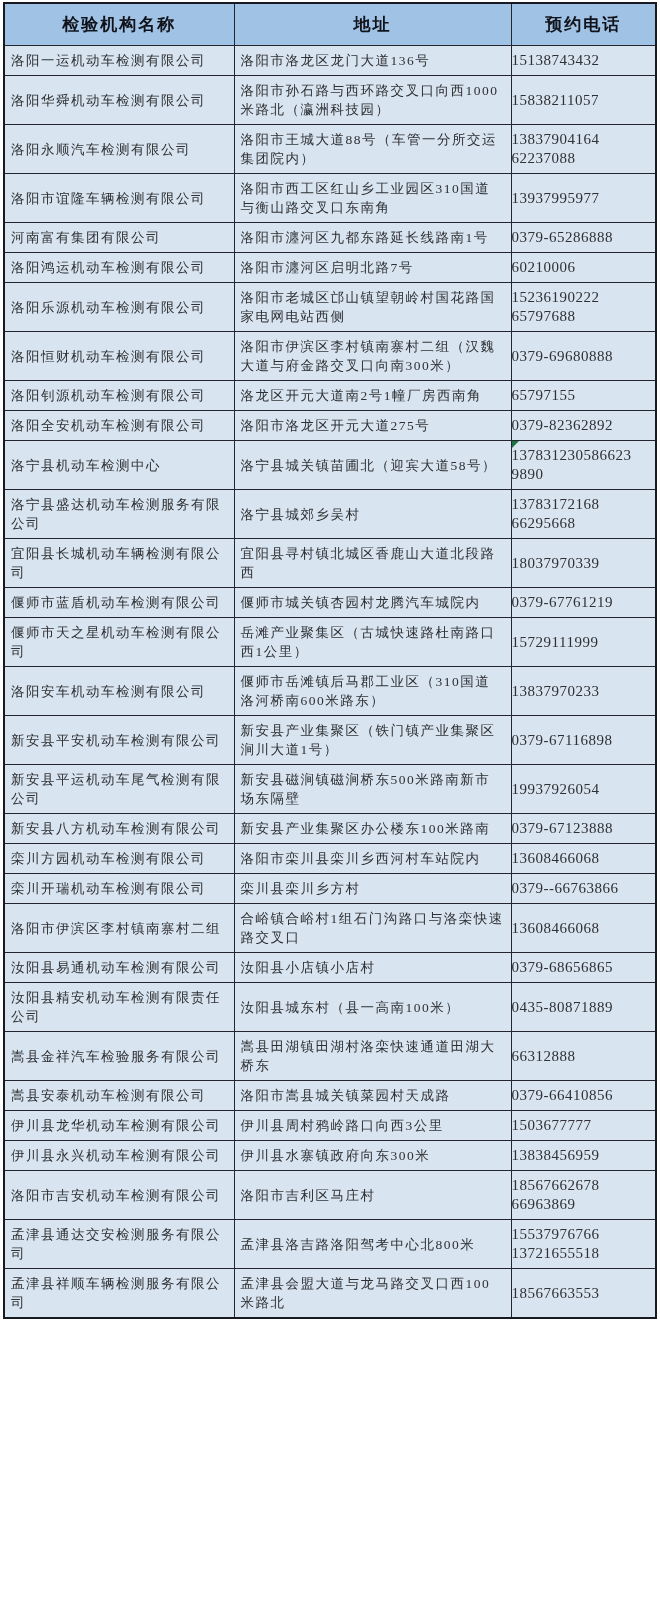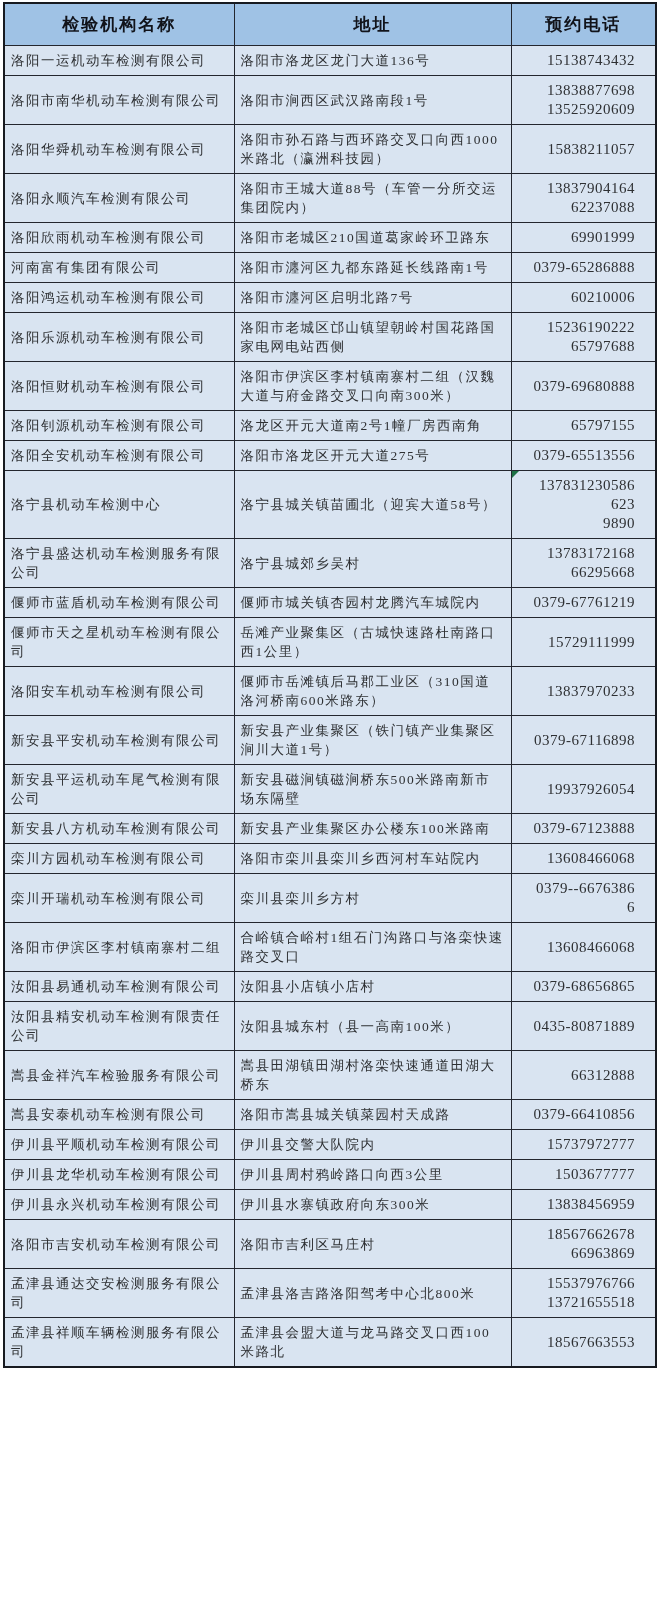--- a/index.html
+++ b/index.html
@@ -24,22 +24,22 @@
   }
   td{
     background:#d9e4f1;color:#2e3033;
     font-size:13.5px;line-height:19px;letter-spacing:1.5px;
     padding:5px 6px;vertical-align:middle;
     border:1px solid #23262e;
     word-break:break-all;
   }
   td.name-cell,td.addr-cell{text-align:left;}
   td.phone-cell{
-    text-align:right;letter-spacing:0.5px;font-size:15px;
-    white-space:pre-line;position:relative;padding:5px 20px;
+    text-align:left;letter-spacing:0.5px;font-size:15px;
+    white-space:pre-line;position:relative;padding:5px 0;
   }
   .green-marker{
     position:absolute;top:0;left:0;width:0;height:0;
     border-top:7px solid #1e7145;border-right:7px solid transparent;
   }
 </style>
 </head>
 <body>
 
 <table>
@@ -55,40 +55,34 @@
       <th>预约电话</th>
     </tr>
   </thead>
   <tbody>
       <tr>
         <td class="name-cell">洛阳一运机动车检测有限公司</td>
         <td class="addr-cell">洛阳市洛龙区龙门大道136号</td>
         <td class="phone-cell">15138743432</td>
       </tr>
       <tr>
-        <td class="name-cell">洛阳市南华机动车检测有限公司</td>
-        <td class="addr-cell">洛阳市涧西区武汉路南段1号</td>
-        <td class="phone-cell">13838877698
-13525920609</td>
-      </tr>
-      <tr>
         <td class="name-cell">洛阳华舜机动车检测有限公司</td>
         <td class="addr-cell">洛阳市孙石路与西环路交叉口向西1000米路北（瀛洲科技园）</td>
         <td class="phone-cell">15838211057</td>
       </tr>
       <tr>
         <td class="name-cell">洛阳永顺汽车检测有限公司</td>
         <td class="addr-cell">洛阳市王城大道88号（车管一分所交运集团院内）</td>
         <td class="phone-cell">13837904164
 62237088</td>
       </tr>
       <tr>
-        <td class="name-cell">洛阳欣雨机动车检测有限公司</td>
-        <td class="addr-cell">洛阳市老城区210国道葛家岭环卫路东</td>
-        <td class="phone-cell">69901999</td>
+        <td class="name-cell">洛阳市谊隆车辆检测有限公司</td>
+        <td class="addr-cell">洛阳市西工区红山乡工业园区310国道与衡山路交叉口东南角</td>
+        <td class="phone-cell">13937995977</td>
       </tr>
       <tr>
         <td class="name-cell">河南富有集团有限公司</td>
         <td class="addr-cell">洛阳市瀍河区九都东路延长线路南1号</td>
         <td class="phone-cell">0379-65286888</td>
       </tr>
       <tr>
         <td class="name-cell">洛阳鸿运机动车检测有限公司</td>
         <td class="addr-cell">洛阳市瀍河区启明北路7号</td>
         <td class="phone-cell">60210006</td>
@@ -105,35 +99,40 @@
         <td class="phone-cell">0379-69680888</td>
       </tr>
       <tr>
         <td class="name-cell">洛阳钊源机动车检测有限公司</td>
         <td class="addr-cell">洛龙区开元大道南2号1幢厂房西南角</td>
         <td class="phone-cell">65797155</td>
       </tr>
       <tr>
         <td class="name-cell">洛阳全安机动车检测有限公司</td>
         <td class="addr-cell">洛阳市洛龙区开元大道275号</td>
-        <td class="phone-cell">0379-65513556</td>
+        <td class="phone-cell">0379-82362892</td>
       </tr>
       <tr>
         <td class="name-cell">洛宁县机动车检测中心</td>
         <td class="addr-cell">洛宁县城关镇苗圃北（迎宾大道58号）</td>
         <td class="phone-cell">137831230586623
 9890<span class="green-marker"></span></td>
       </tr>
       <tr>
         <td class="name-cell">洛宁县盛达机动车检测服务有限公司</td>
         <td class="addr-cell">洛宁县城郊乡吴村</td>
         <td class="phone-cell">13783172168
 66295668</td>
       </tr>
       <tr>
+        <td class="name-cell">宜阳县长城机动车辆检测有限公司</td>
+        <td class="addr-cell">宜阳县寻村镇北城区香鹿山大道北段路西</td>
+        <td class="phone-cell">18037970339</td>
+      </tr>
+      <tr>
         <td class="name-cell">偃师市蓝盾机动车检测有限公司</td>
         <td class="addr-cell">偃师市城关镇杏园村龙腾汽车城院内</td>
         <td class="phone-cell">0379-67761219</td>
       </tr>
       <tr>
         <td class="name-cell">偃师市天之星机动车检测有限公司</td>
         <td class="addr-cell">岳滩产业聚集区（古城快速路杜南路口西1公里）</td>
         <td class="phone-cell">15729111999</td>
       </tr>
       <tr>
@@ -183,25 +182,20 @@
       </tr>
       <tr>
         <td class="name-cell">嵩县金祥汽车检验服务有限公司</td>
         <td class="addr-cell">嵩县田湖镇田湖村洛栾快速通道田湖大桥东</td>
         <td class="phone-cell">66312888</td>
       </tr>
       <tr>
         <td class="name-cell">嵩县安泰机动车检测有限公司</td>
         <td class="addr-cell">洛阳市嵩县城关镇菜园村天成路</td>
         <td class="phone-cell">0379-66410856</td>
-      </tr>
-      <tr>
-        <td class="name-cell">伊川县平顺机动车检测有限公司</td>
-        <td class="addr-cell">伊川县交警大队院内</td>
-        <td class="phone-cell">15737972777</td>
       </tr>
       <tr>
         <td class="name-cell">伊川县龙华机动车检测有限公司</td>
         <td class="addr-cell">伊川县周村鸦岭路口向西3公里</td>
         <td class="phone-cell">1503677777</td>
       </tr>
       <tr>
         <td class="name-cell">伊川县永兴机动车检测有限公司</td>
         <td class="addr-cell">伊川县水寨镇政府向东300米</td>
         <td class="phone-cell">13838456959</td>

